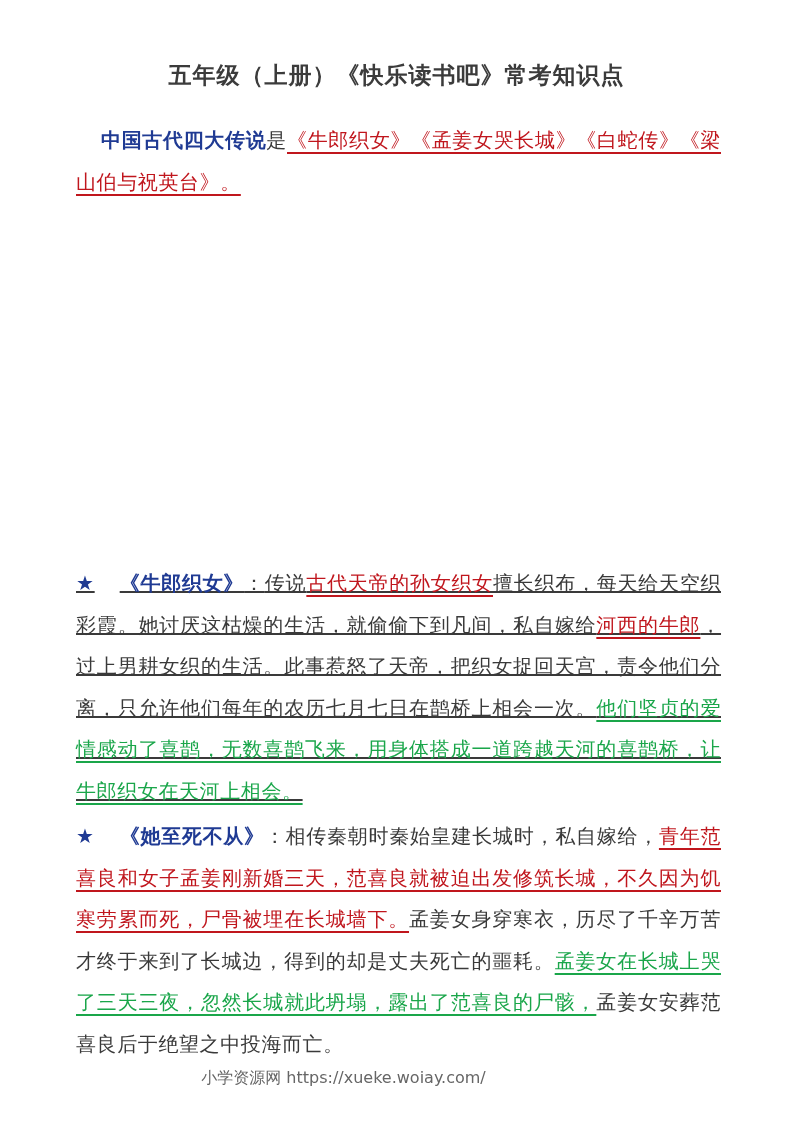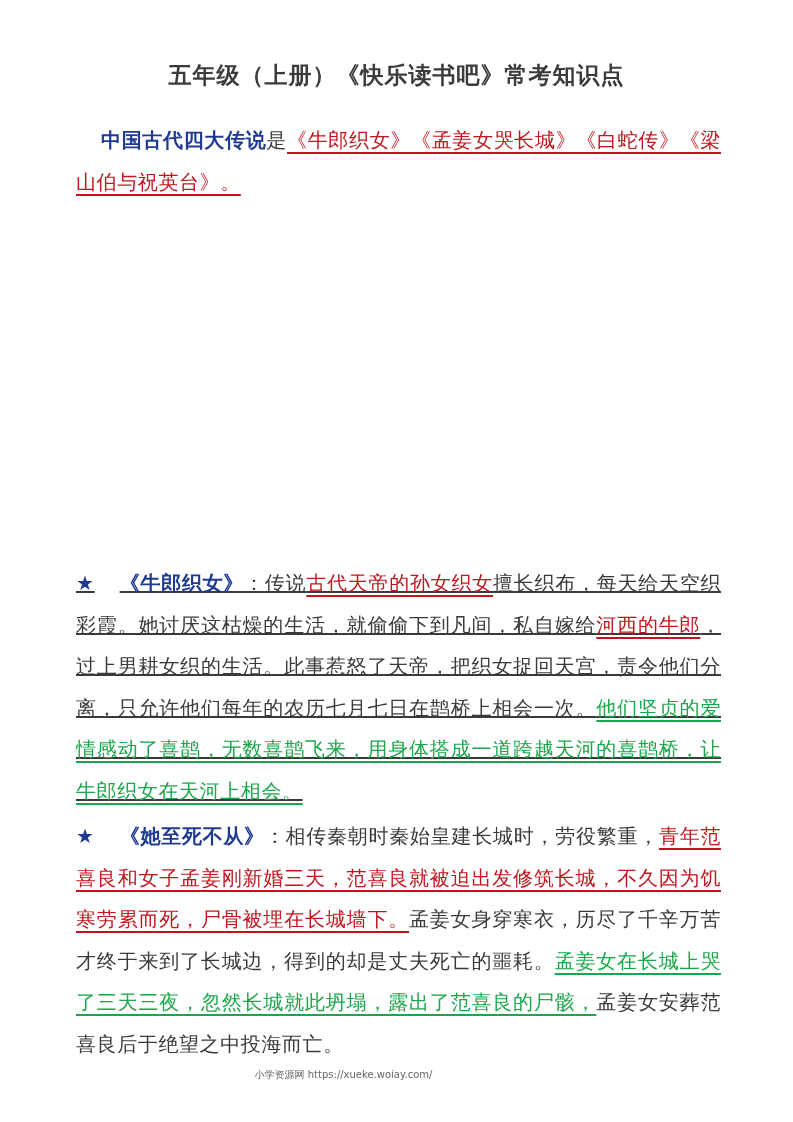--- a/index.html
+++ b/index.html
@@ -45,21 +45,21 @@
     .red-u { color: #c0161d; text-decoration: underline; text-decoration-color: #c0161d; text-underline-offset: 5px; }
     .green-u { color: #1aa64a; text-decoration: underline; text-decoration-color: #1aa64a; text-underline-offset: 5px; }
     .plain { color: #3a3a3a; }
     .star { color: #1f3a93; }
     .footer {
       position: absolute;
       top: 1068px;
       left: 0;
       width: 687px;
       text-align: center;
-      font-size: 10px;
+      font-size: 16px;
       color: #666666;
     }
   </style>
 </head>
 <body>
 
 <div class="page">
 
   <div class="title">五年级（上册）《快乐读书吧》常考知识点</div>
 
@@ -67,18 +67,18 @@
     <span class="blue">中国古代四大传说</span><span class="plain">是</span><span class="red-u">《牛郎织女》《孟姜女哭长城》《白蛇传》《梁山伯与祝英台》。</span>
   </div>
 
 
 
   <div class="para" style="top:563px;text-decoration:underline;">
     <span class="star">★</span><span class="blue">《牛郎织女》</span><span class="plain">：</span><span class="plain">传说</span><span class="red-u">古代天帝的孙女织女</span><span class="plain">擅长织布，每天给天空织彩霞。她讨厌这枯燥的生活，就偷偷下到凡间，私自嫁给</span><span class="red-u">河西的牛郎</span><span class="plain">，过上男耕女织的生活。此事惹怒了天帝，把织女捉回天宫，责令他们分离，只允许他们每年的农历七月七日在鹊桥上相会一次。</span><span class="green-u">他们坚贞的爱情感动了喜鹊，无数喜鹊飞来，用身体搭成一道跨越天河的喜鹊桥，让牛郎织女在天河上相会。</span>
   </div>
 
   <div class="para" style="top:816px;">
-    <span class="star">★</span><span class="blue">《她至死不从》</span><span class="plain">：</span><span class="plain">相传秦朝时秦始皇建长城时，劳役繁重，</span><span class="red-u">青年范喜良和女子孟姜刚新婚三天，范喜良就被迫出发修筑长城，不久因为饥寒劳累而死，尸骨被埋在长城墙下。</span><span class="plain">孟姜女身穿寒衣，历尽了千辛万苦才终于来到了长城边，得到的却是丈夫死亡的噩耗。</span><span class="green-u">孟姜女在长城上哭了三天三夜，忽然长城就此坍塌，露出了范喜良的尸骸，</span><span class="plain">孟姜女安葬范喜良后于绝望之中投海而亡。</span>
+    <span class="star">★</span><span class="blue">《她至死不从》</span><span class="plain">：</span><span class="plain">相传秦朝时秦始皇建长城时，私自嫁给，</span><span class="red-u">青年范喜良和女子孟姜刚新婚三天，范喜良就被迫出发修筑长城，不久因为饥寒劳累而死，尸骨被埋在长城墙下。</span><span class="plain">孟姜女身穿寒衣，历尽了千辛万苦才终于来到了长城边，得到的却是丈夫死亡的噩耗。</span><span class="green-u">孟姜女在长城上哭了三天三夜，忽然长城就此坍塌，露出了范喜良的尸骸，</span><span class="plain">孟姜女安葬范喜良后于绝望之中投海而亡。</span>
   </div>
 
   <div class="footer">小学资源网 https://xueke.woiay.com/</div>
 
 </div>
 
 </body></html>

